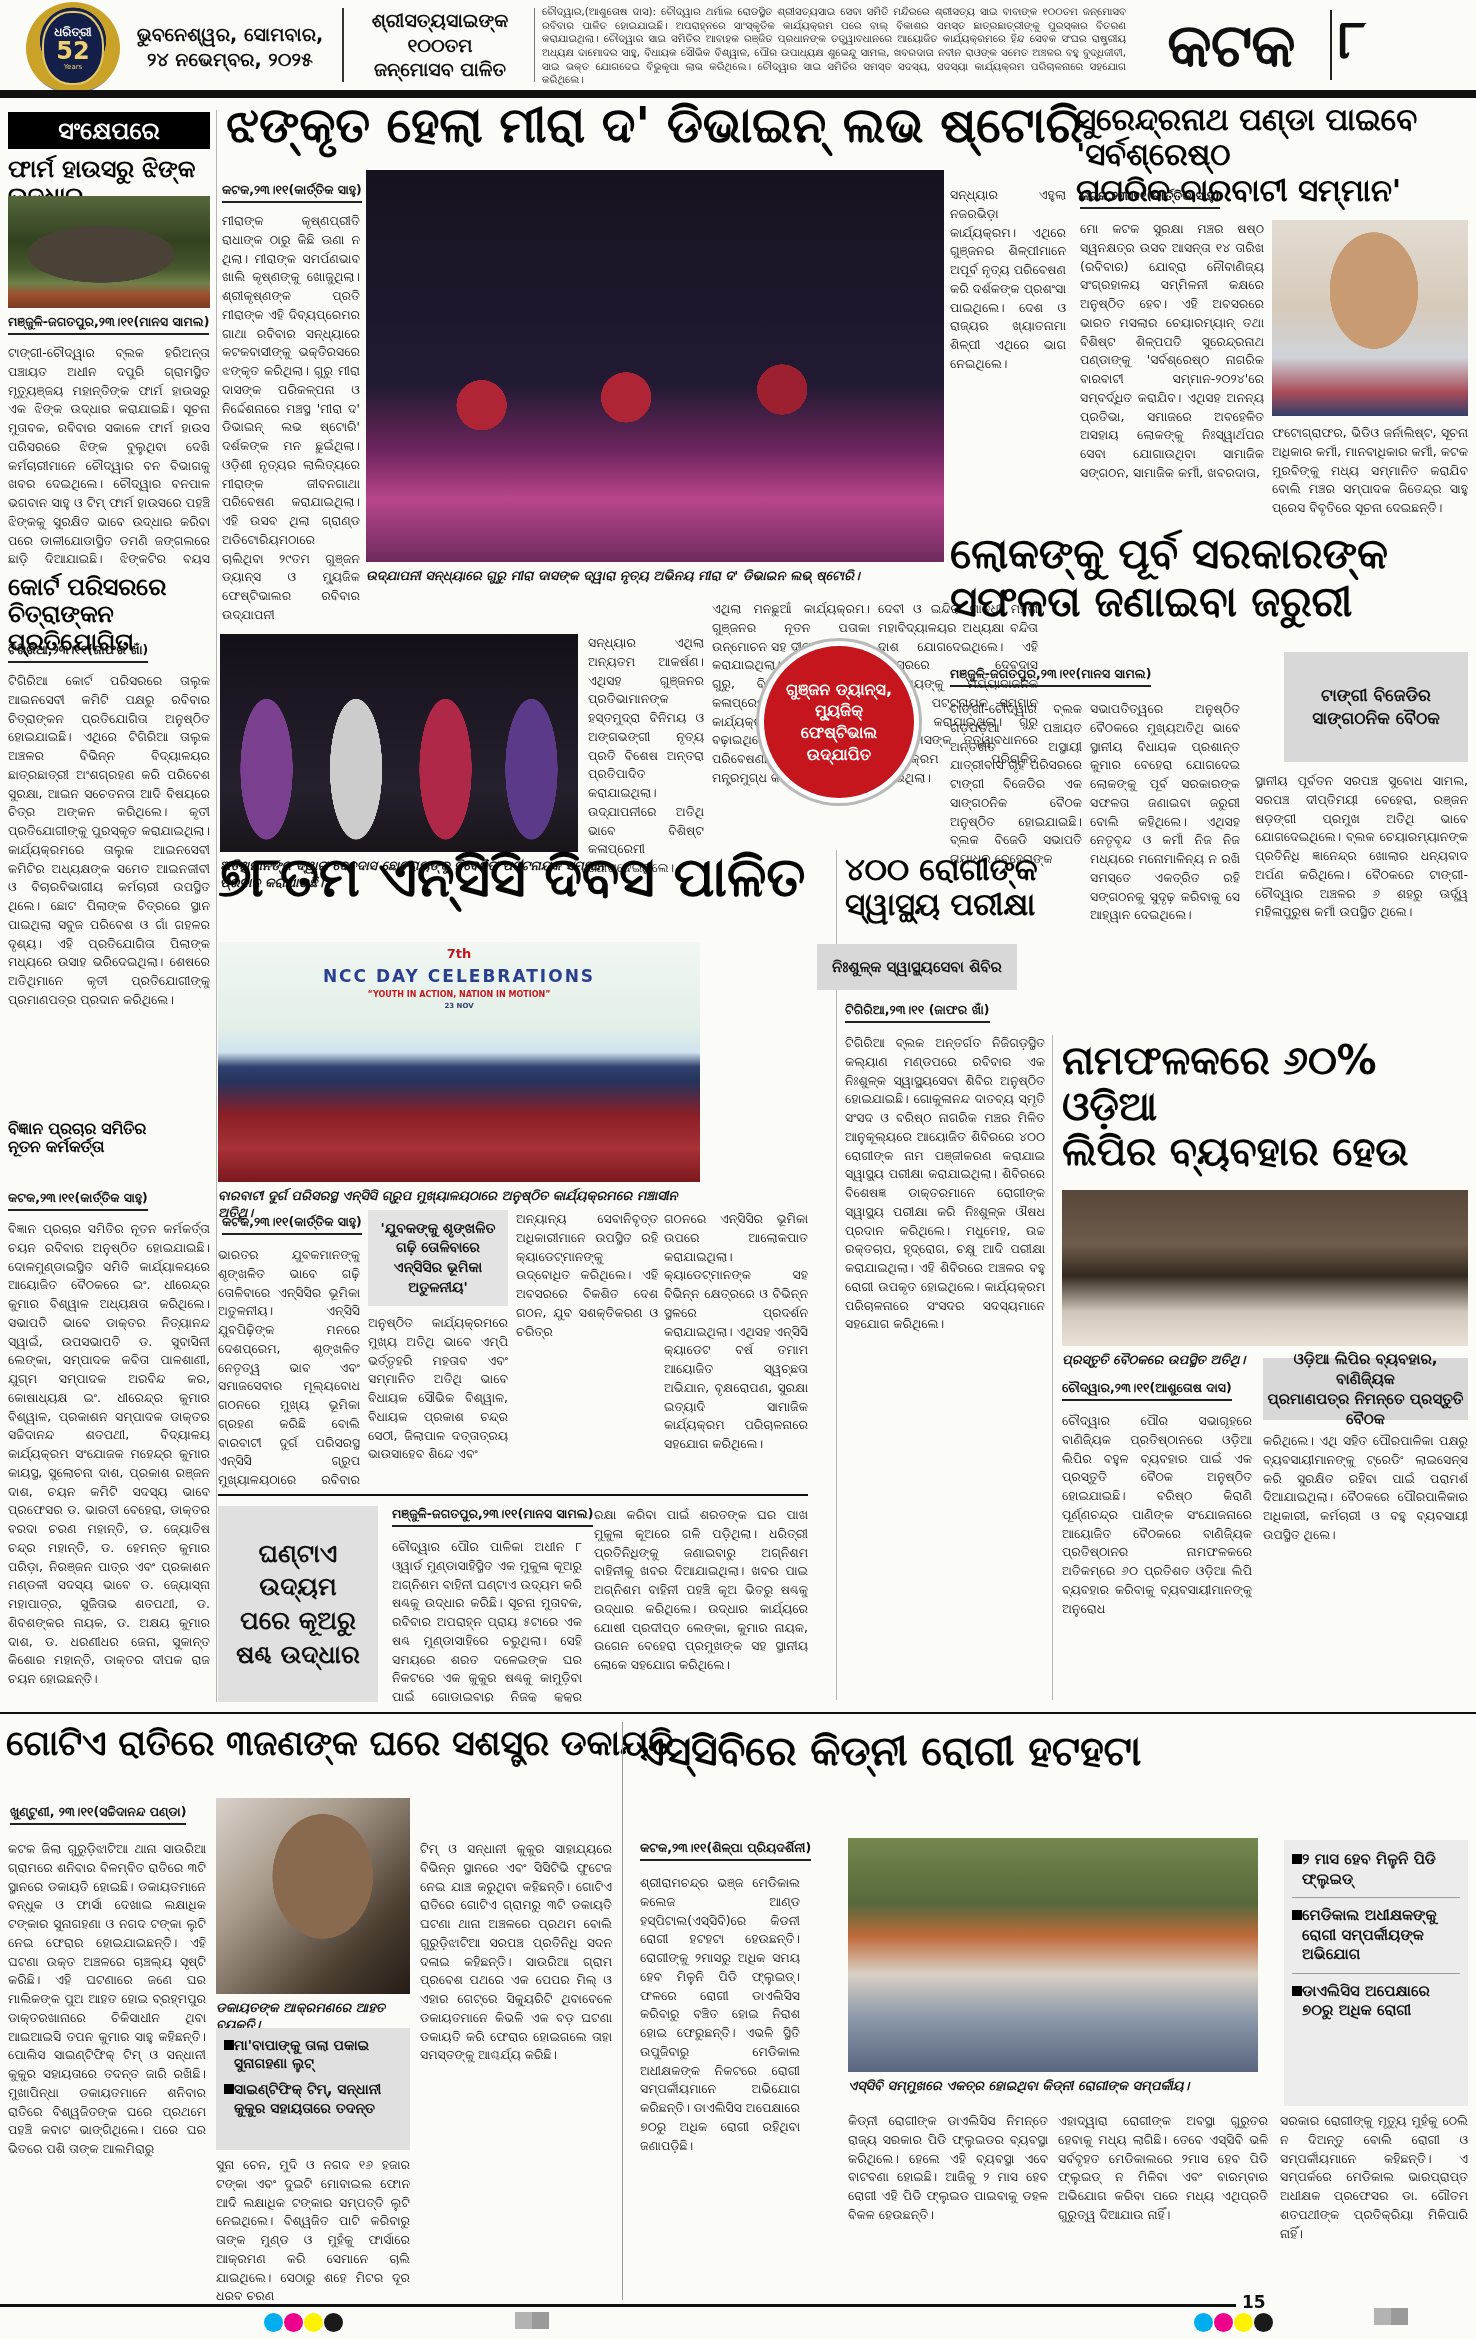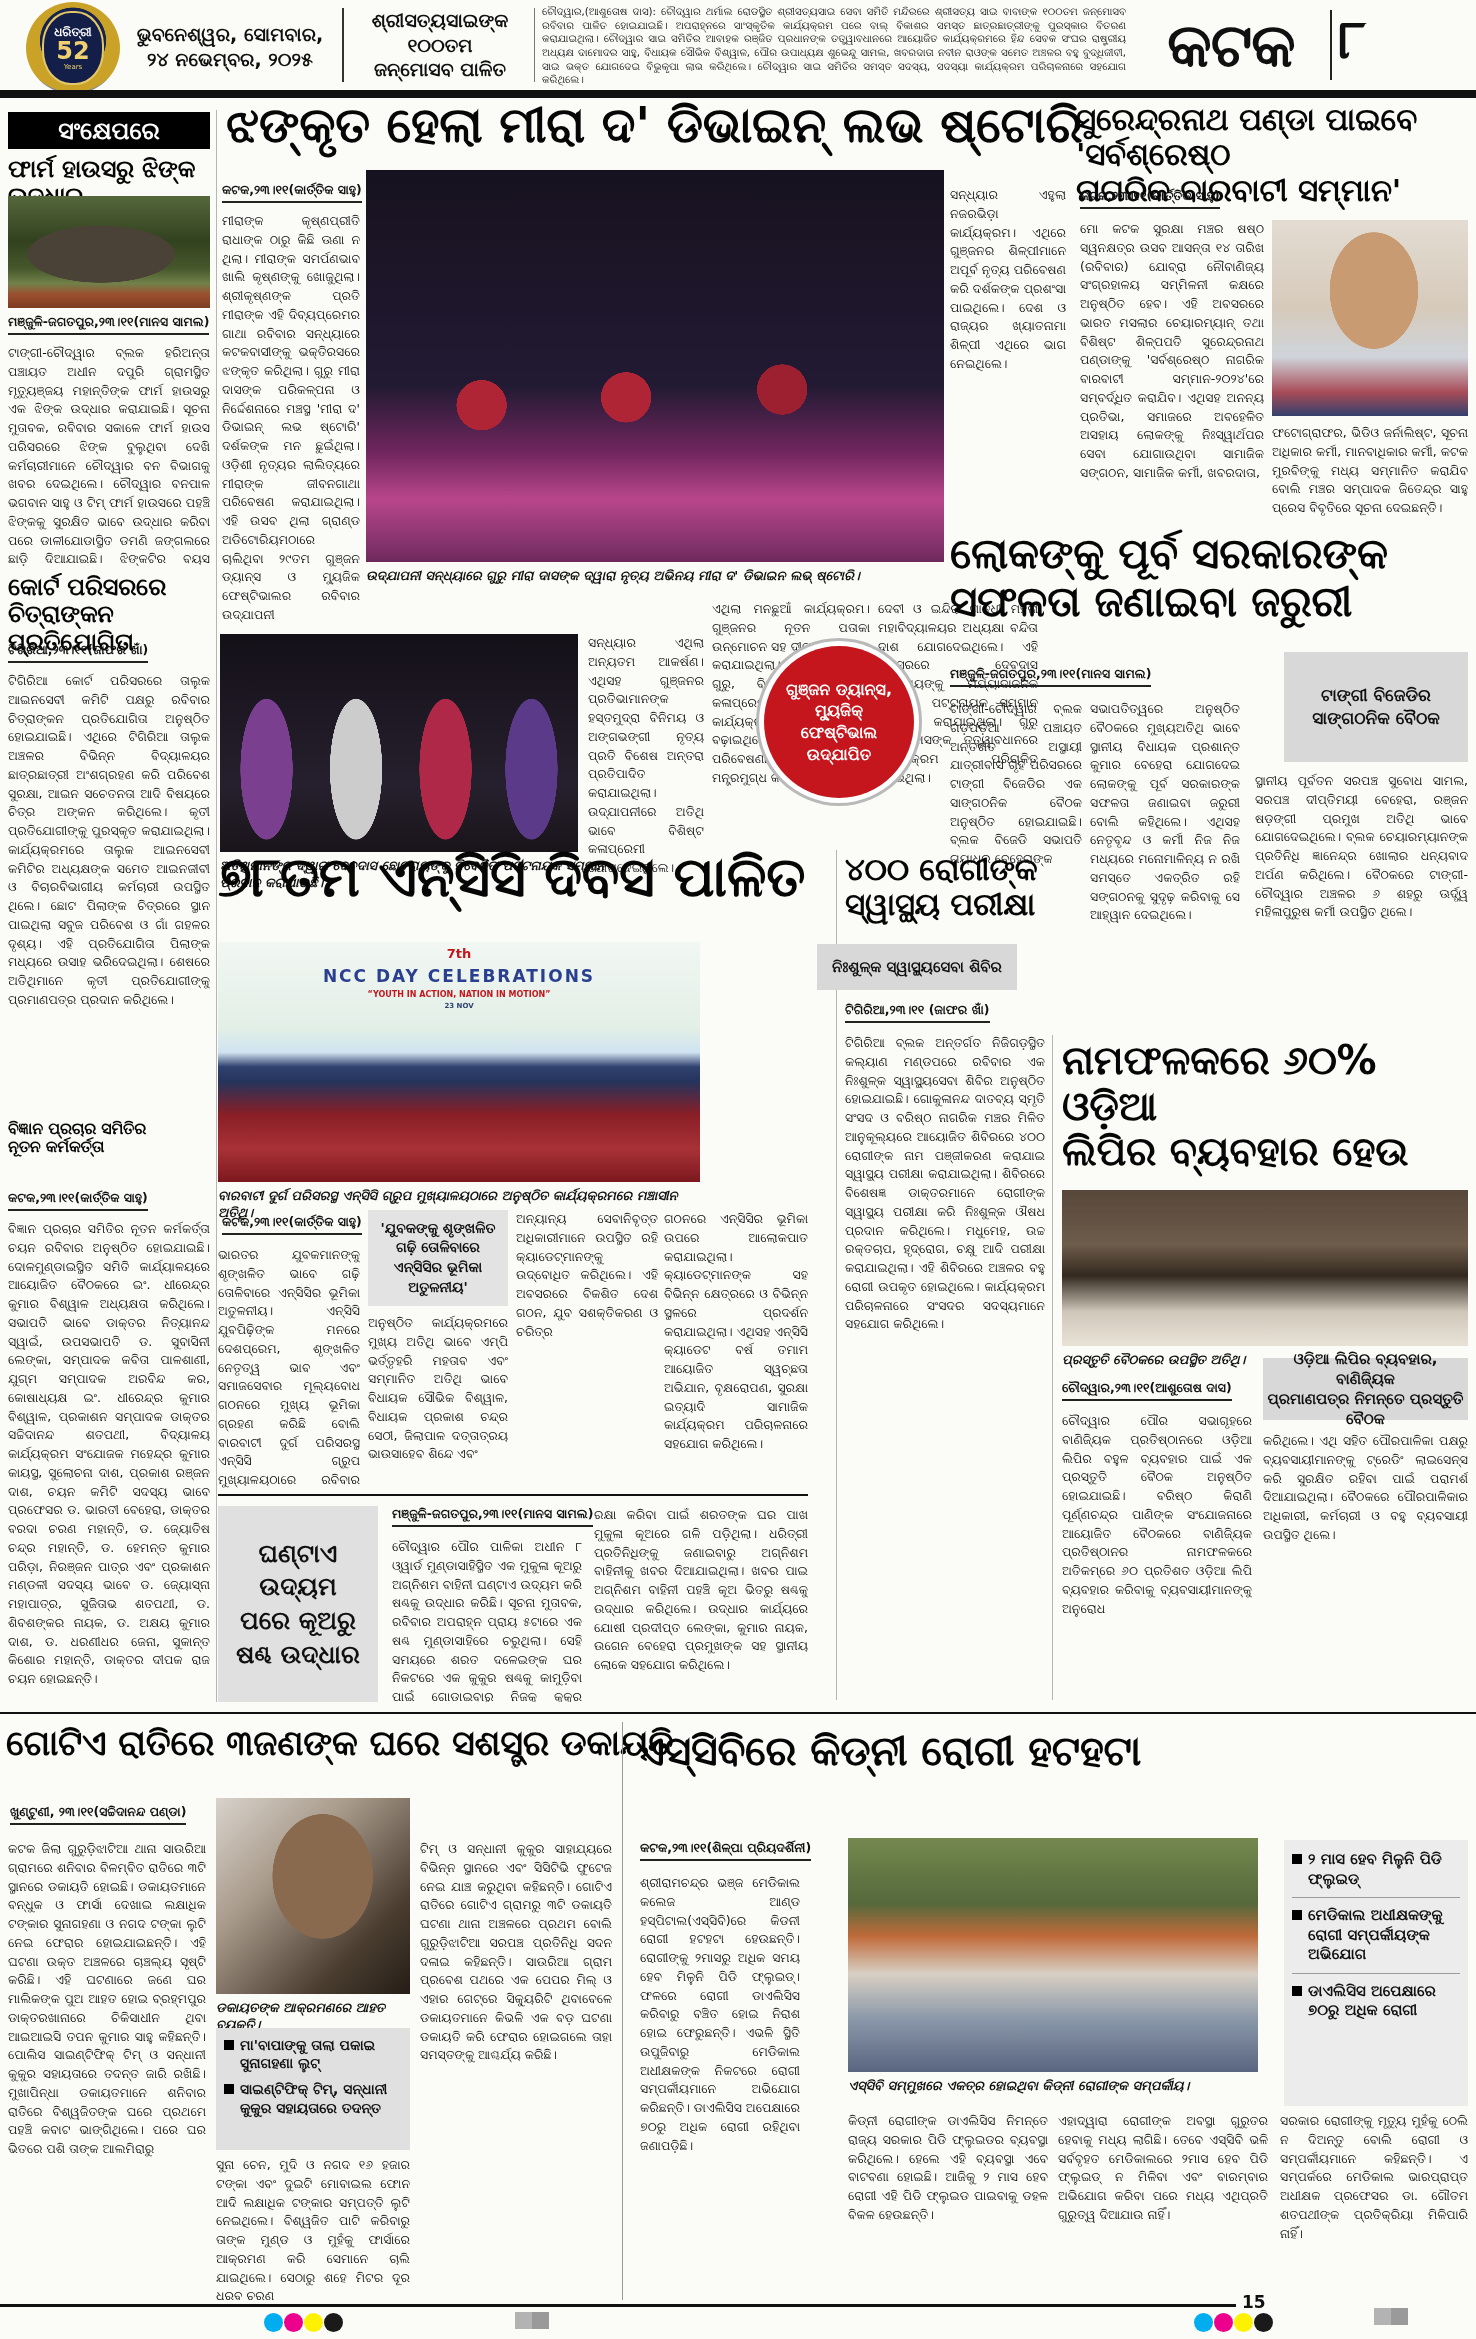--- a/index.html
+++ b/index.html
@@ -14,21 +14,21 @@
   .caption{font-size:13px;font-weight:700;line-height:1.3;font-style:italic;}
   .kicker{background:#d8d8d8;font-weight:800;text-align:center;white-space:pre-line;
           display:flex;align-items:center;justify-content:center;line-height:1.35;}
   .quotebox{background:#e3e3e3;font-weight:800;text-align:center;font-size:14px;line-height:1.4;
             display:flex;align-items:center;justify-content:center;padding:6px;}
   .banner{background:#000;color:#fff;font-weight:800;font-size:24px;display:flex;
           align-items:center;justify-content:center;}
   .photo{background:#888;}
   .vr{width:1px;background:#b5b5b5;}
   .hr{background:#111;}
-  .bullet-item{display:flex;gap:6px;font-weight:800;font-size:14px;line-height:1.3;margin-bottom:8px;}
+  .bullet-item{display:flex;font-weight:800;font-size:14px;line-height:1.3;margin-bottom:8px;}
   .bullet-item .sq{width:10px;height:10px;background:#000;flex:0 0 auto;margin-top:4px;}
   
   .logo-outer{width:94px;height:92px;border-radius:50%;
       background:radial-gradient(circle at 50% 42%,#17224d 0 46%,#c9a227 47% 72%,#8c8c8c 73% 82%,#e7e7e3 83% 100%);
       display:flex;align-items:center;justify-content:center;}
   .logo-inner{width:58px;height:70px;border-radius:46%;background:#141f49;border:2px solid #e3c86a;
       display:flex;flex-direction:column;align-items:center;justify-content:center;color:#fff;}
   .logo-inner .nm{font-size:12px;font-weight:800;}
   .logo-inner .yr{font-size:24px;font-weight:900;color:#f0d070;line-height:1;}
   .logo-inner .yl{font-size:7px;color:#f0d070;}

